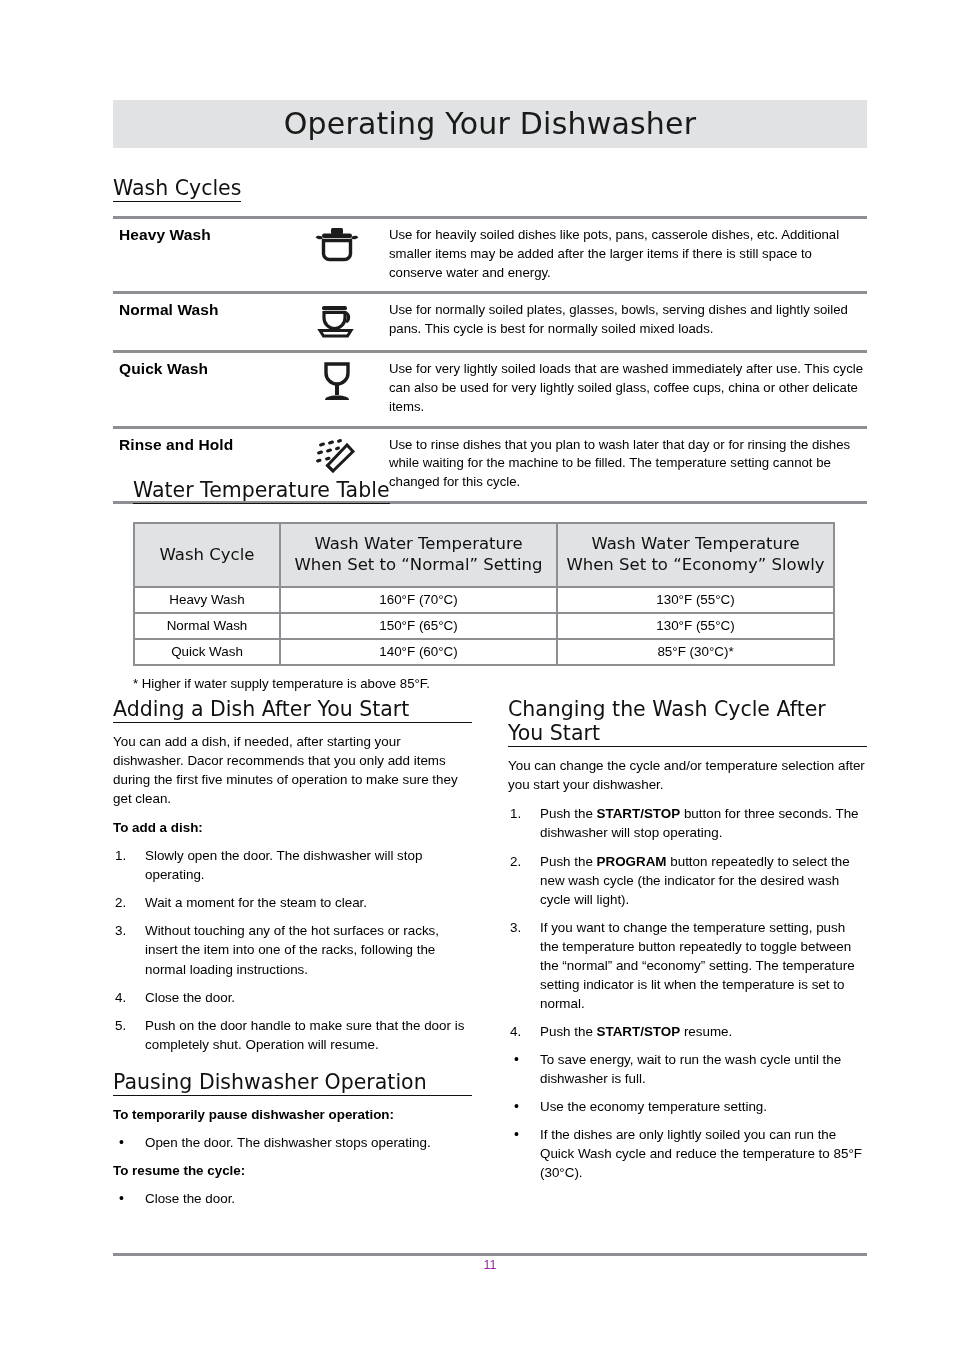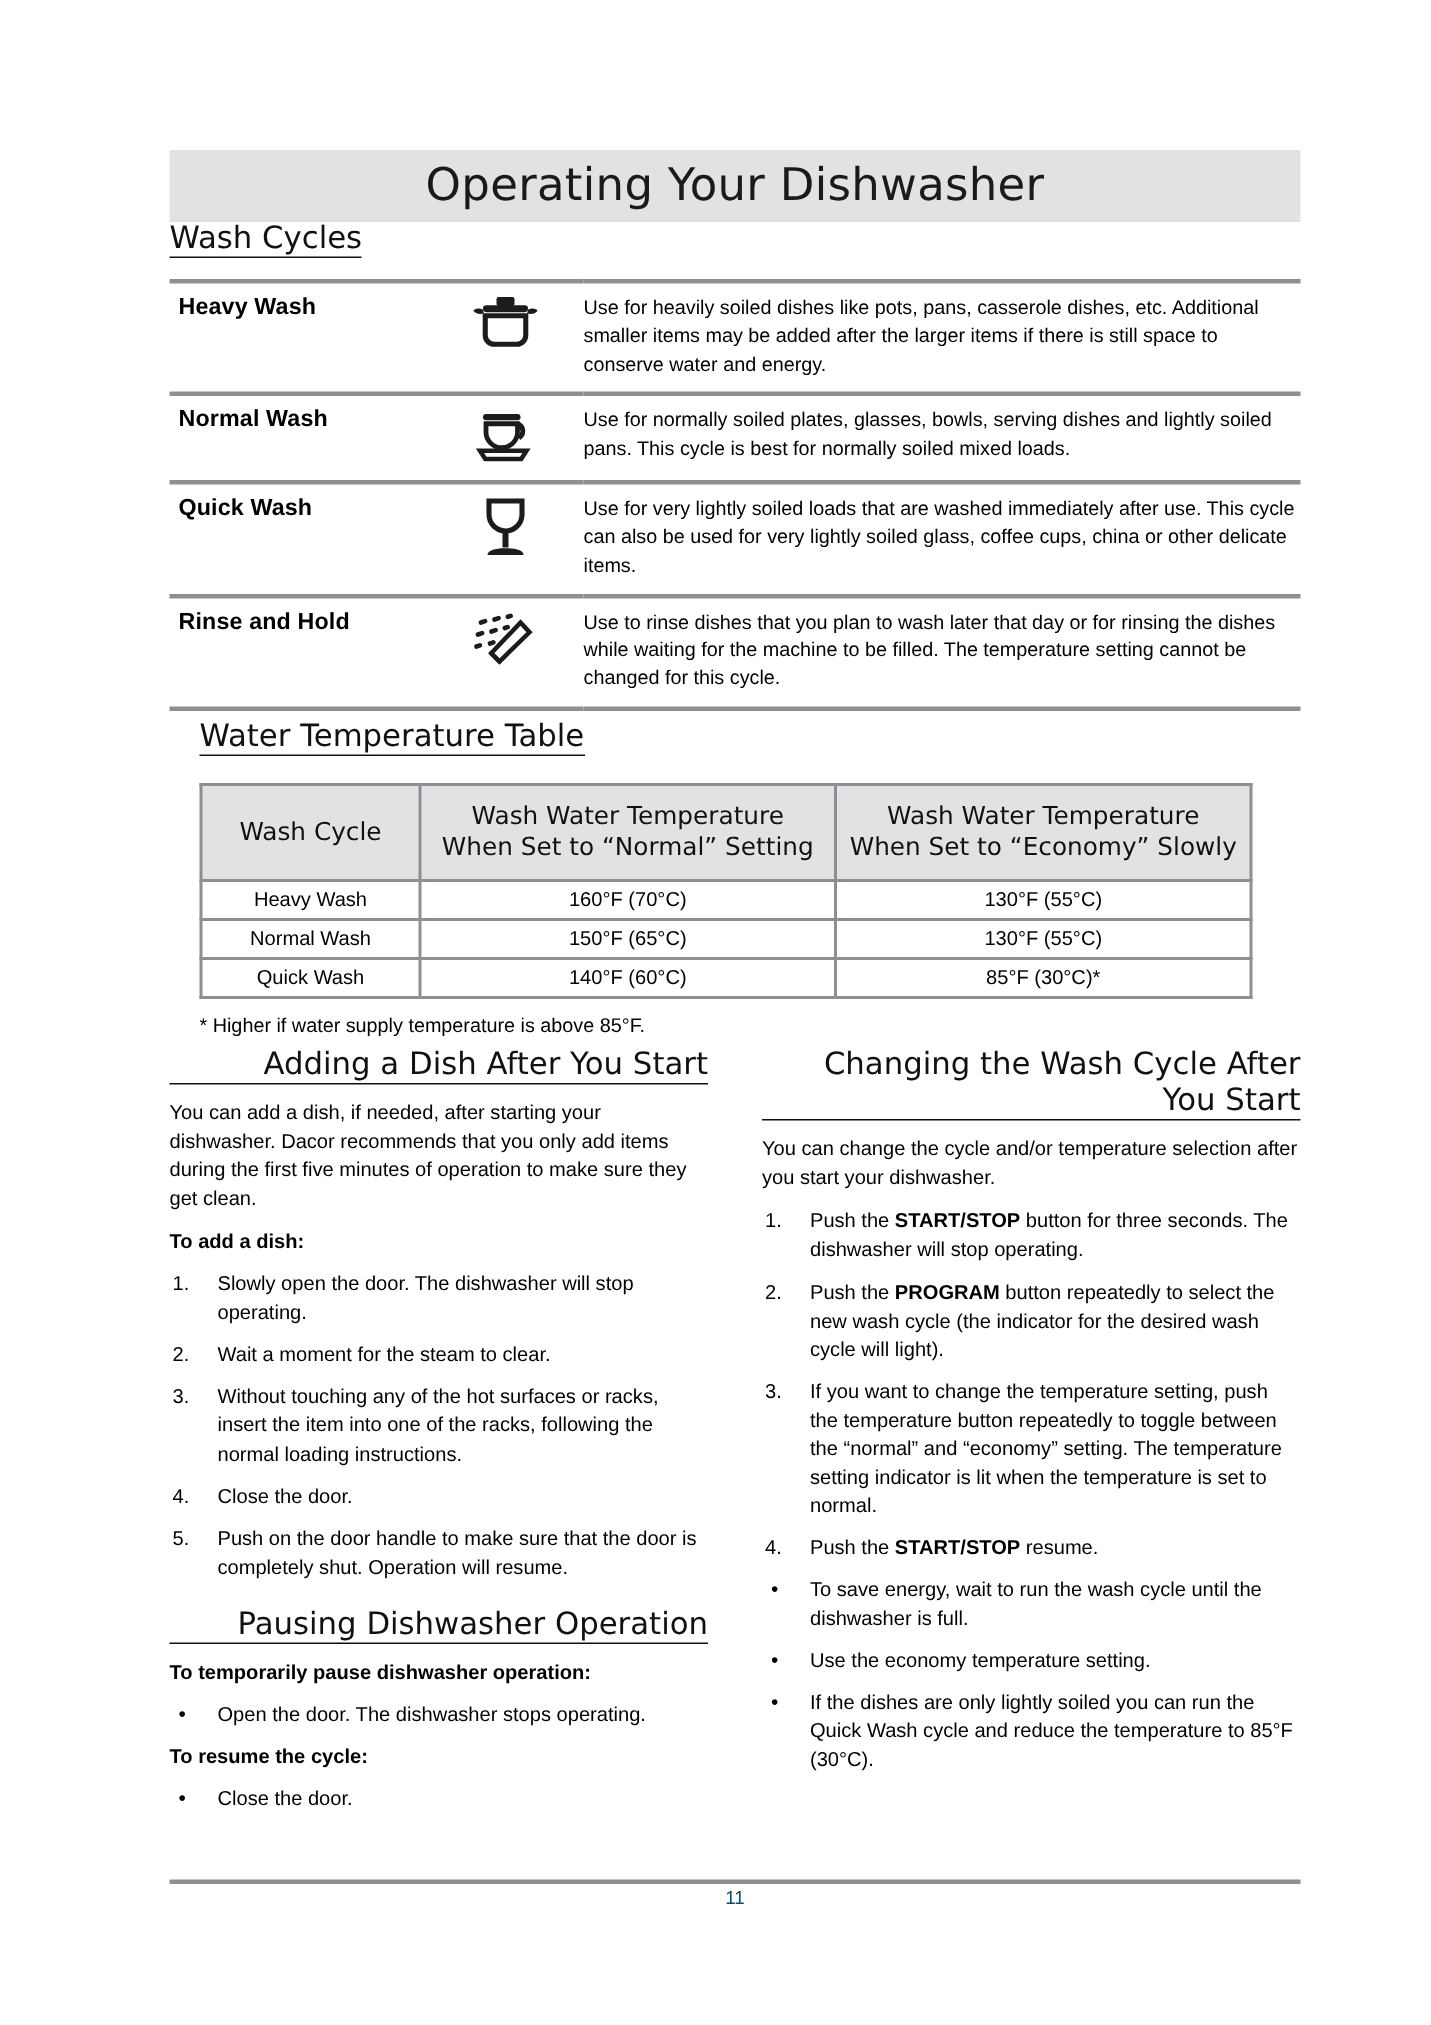--- a/index.html
+++ b/index.html
@@ -51,28 +51,27 @@
     font-size: 20.5px;
     font-weight: 400;
     color: #111111;
     border-bottom: 1.6px solid #111111;
     display: inline-block;
     padding-bottom: 1px;
     line-height: 1.18;
   }
   .h2.block {
     display: block;
-    text-align: right;
   }
 
   
   .wash-cycles {
     position: absolute;
     left: 0;
-    top: 146px;
+    top: 176px;
     width: 754px;
   }
   .wc-heading { margin: 0 0 8px 0; }
 
   .wc-table {
     width: 754px;
     border-collapse: collapse;
     margin-top: 6px;
   }
   .wc-table tr > td {
@@ -203,21 +202,21 @@
     height: 3px;
     background: #8d8f92;
   }
   .page-number {
     position: absolute;
     left: 0;
     top: 1258px;
     width: 754px;
     text-align: center;
     font-size: 12.5px;
-    color: #0c4a6e;
+    color: #a21caf;
   }
 </style>
 </head>
 <body>
 
 <div class="page">
 
   <div class="title-banner">
     <span class="title-text">Operating Your Dishwasher</span>
   </div>

